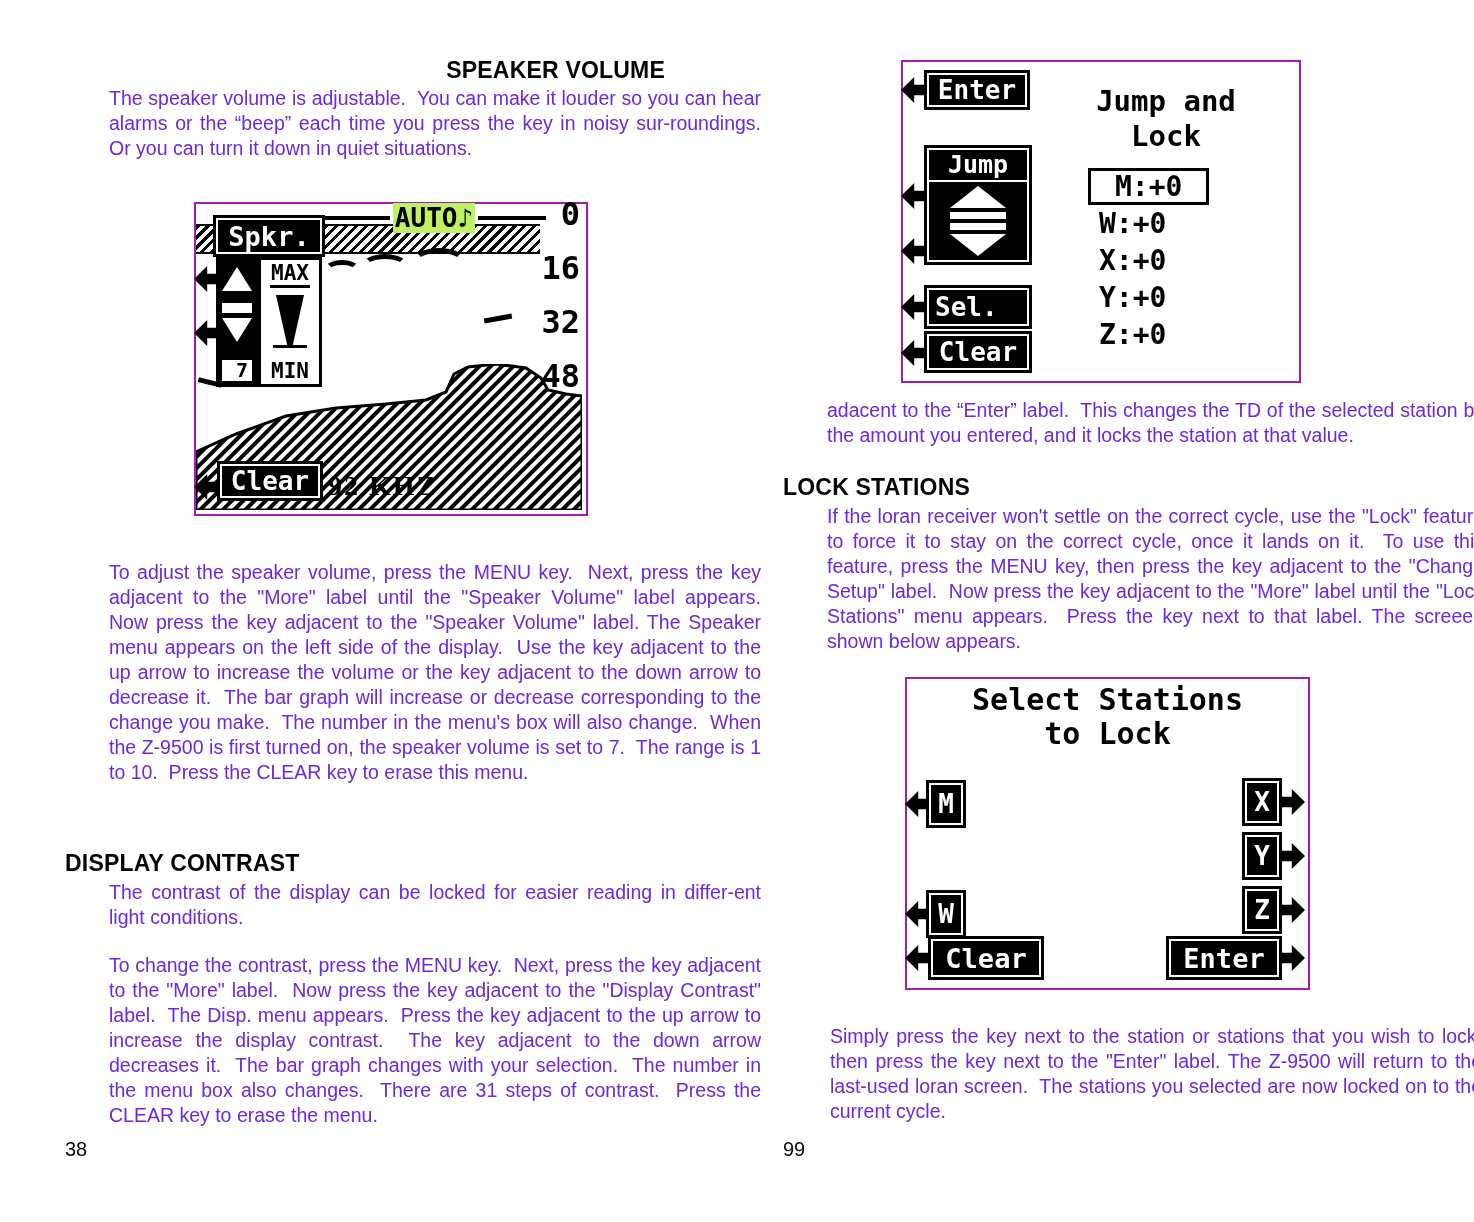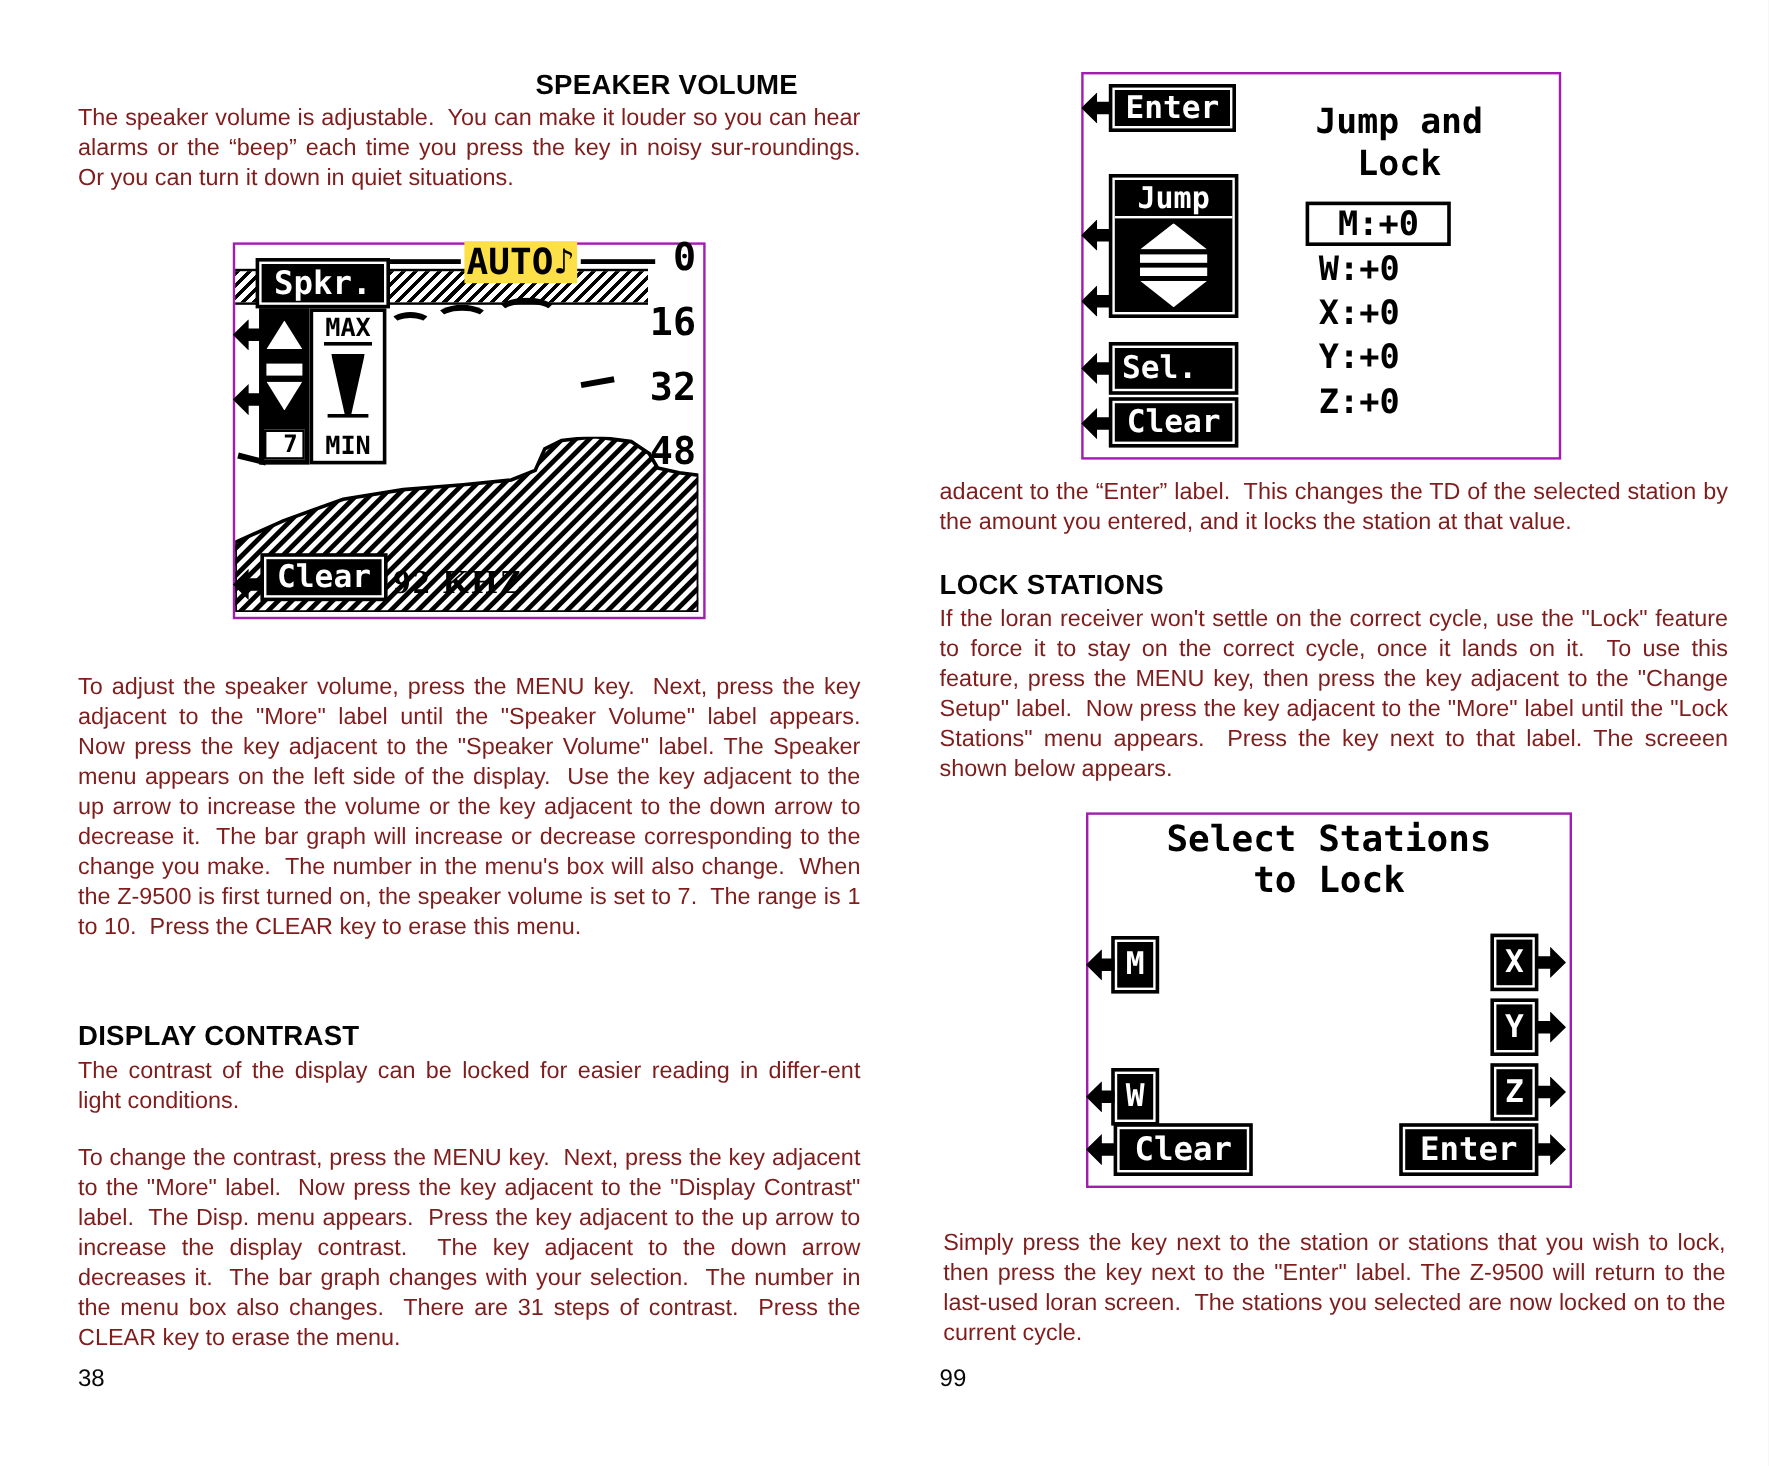--- a/index.html
+++ b/index.html
@@ -6,21 +6,21 @@
   html,body { background:#e8e8e8; }
   .page {
     position: relative; width: 1474px; height: 1222px; background: #ffffff;
     font-family: "Liberation Sans", sans-serif; color: #000;
     margin: 0 auto; overflow: hidden;
   }
   .abs { position: absolute; }
   .h { font-weight: bold; font-size: 23px; letter-spacing: .2px; color:#050505; }
   .body {
     font-size: 19.5px; line-height: 25px; text-align: justify;
-    white-space: pre-wrap; color:#7f1d1d;
+    white-space: pre-wrap; color:#6d28d9;margin-left:44px;
   }
   .pagenum { font-size: 20px; text-align: left; color:#090909; }
 
   
   .screen { position: absolute; background: #fff; border: 2px solid #a21caf; }
 
   .invbox {
     position: absolute; background: #000; color: #fff;
     border: 2px solid #fff; box-shadow: 0 0 0 3px #000;
     display: flex; align-items: center; justify-content: center;
@@ -38,22 +38,22 @@
 
   
   .ff-band {
     position:absolute; left:0; top:20px; width:344px; height:30px;
     background: repeating-linear-gradient(135deg, #000 0 3px, #fff 3px 7px);
     border-top: 2px solid #000; border-bottom: 2px solid #000;
   }
   .ff-autoline { position:absolute; left:126px; top:4px; width:224px; height:20px;
     display:flex; align-items:center; gap:3px; background:transparent; }
   .ff-autoline .ln { flex:1; border-top:4px solid #000; }
-  .ff-auto { font-family:"DejaVu Sans Mono",monospace; font-weight:bold; font-size:30px;
-    background:#fde047; padding:0 2px; display:flex; align-items:center; }
+  .ff-auto { font-family:"DejaVu Sans Mono",monospace; font-weight:bold; font-size:26px;
+    background:#bef264; padding:0 2px; display:flex; align-items:center; }
   .tick { position:absolute; right:6px; font-family:"DejaVu Sans Mono",monospace;
     font-weight:bold; font-size:32px; line-height:30px; background:transparent; }
   .arc { position:absolute; border:5px solid transparent; border-top:5px solid #000;
     border-radius:50%; }
   .dash { position:absolute; border-top:5px solid #000; }
 
   .ff-menu { position:absolute; left:20px; top:14px; width:106px; }
   .ff-title { position:relative; height:36px; background:#000; color:#fff;
     border:2px solid #fff; box-shadow:0 0 0 3px #000; display:flex;
     align-items:center; justify-content:center;

